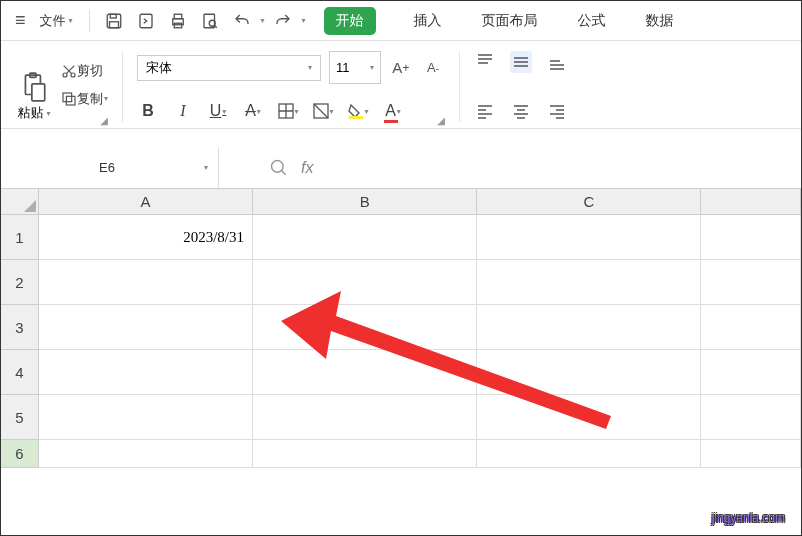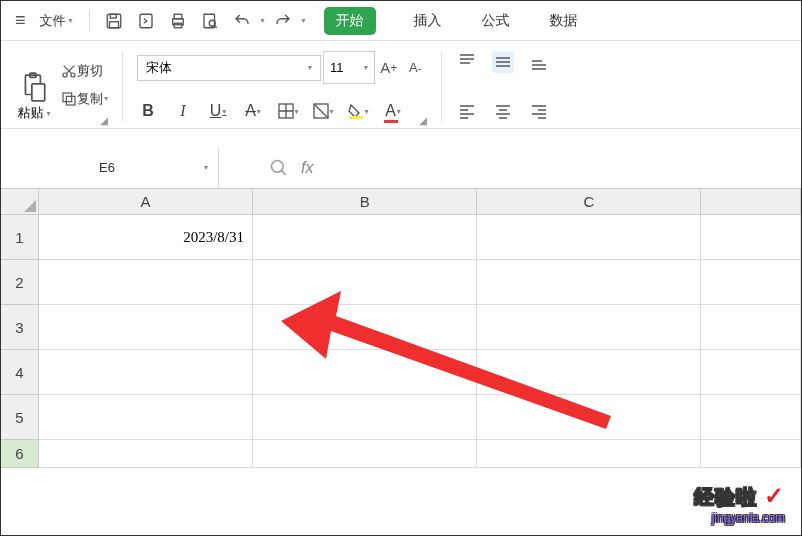--- a/index.html
+++ b/index.html
@@ -131,21 +131,21 @@
     
     .font-group {
       display: flex;
       flex-direction: column;
       gap: 8px;
       padding-top: 4px;
     }
     .font-row1 {
       display: flex;
       align-items: center;
-      gap: 2px;
+      gap: 8px;
     }
     .font-select {
       border: 1px solid #ccc;
       height: 26px;
       width: 184px;
       display: flex;
       align-items: center;
       padding: 0 8px;
       justify-content: space-between;
       font-size: 13px;
@@ -394,20 +394,21 @@
     <svg width="18" height="18" viewBox="0 0 24 24" fill="none" stroke="#555" stroke-width="1.8">
         <path d="M15 14l5-5-5-5"></path>
         <path d="M20 9H10a6 6 0 00-6 6v1"></path>
       </svg>
   </div>
   <span class="dd-caret">▾</span>
 
   <div class="tabs">
     <div class="tab active">开始</div>
     <div class="tab">插入</div>
+    <div class="tab">页面布局</div>
     <div class="tab">公式</div>
     <div class="tab">数据</div>
   </div>
 </div>
 
 <div class="ribbon">
   <div class="ribbon-group" style="flex-direction:row;">
     <div class="paste-block">
       <svg width="26" height="30" viewBox="0 0 24 28" fill="none" stroke="#555" stroke-width="1.6">
           <rect x="4" y="3" width="14" height="18" rx="1"></rect>
@@ -596,15 +597,14 @@
     <div class="cell" style="width:225px"></div>
     <div class="cell" style="width:100px"></div>
   </div>
 </div>
 
 <svg class="arrow-svg" width="380" height="180">
   <polygon points="10,40 70,10 65,35 340,135 335,148 60,50 55,78" fill="#ef2e2e"></polygon>
 </svg>
 
 <div class="watermark">
-  <div class="wm-line1"><span>经验啦</span> <span class="wm-check">✓</span></div>
   <div class="wm-line2">jingyanla.com</div>
 </div>
 
 </body></html>

